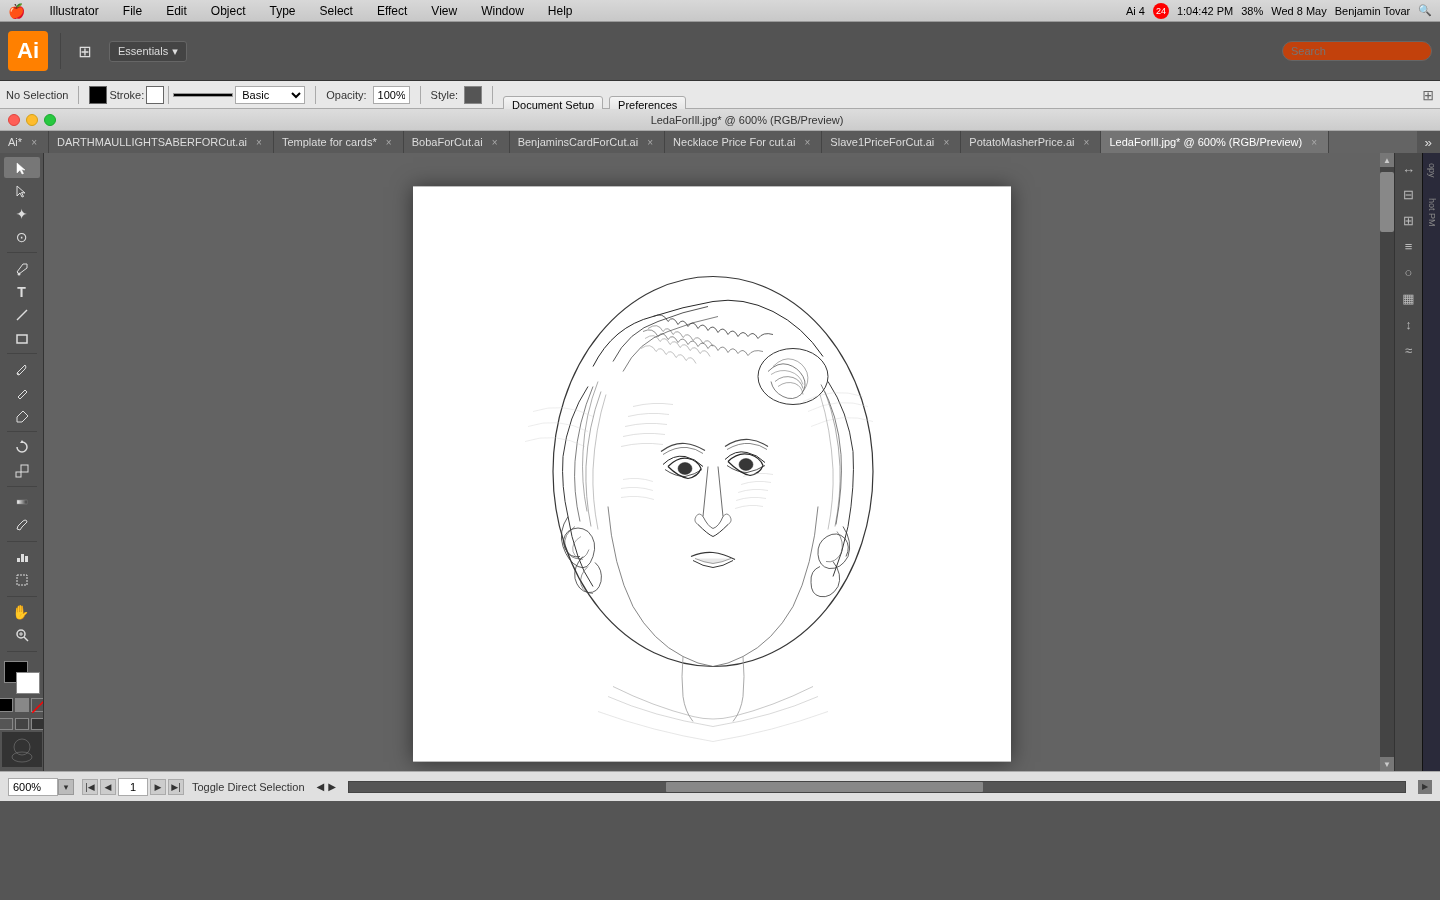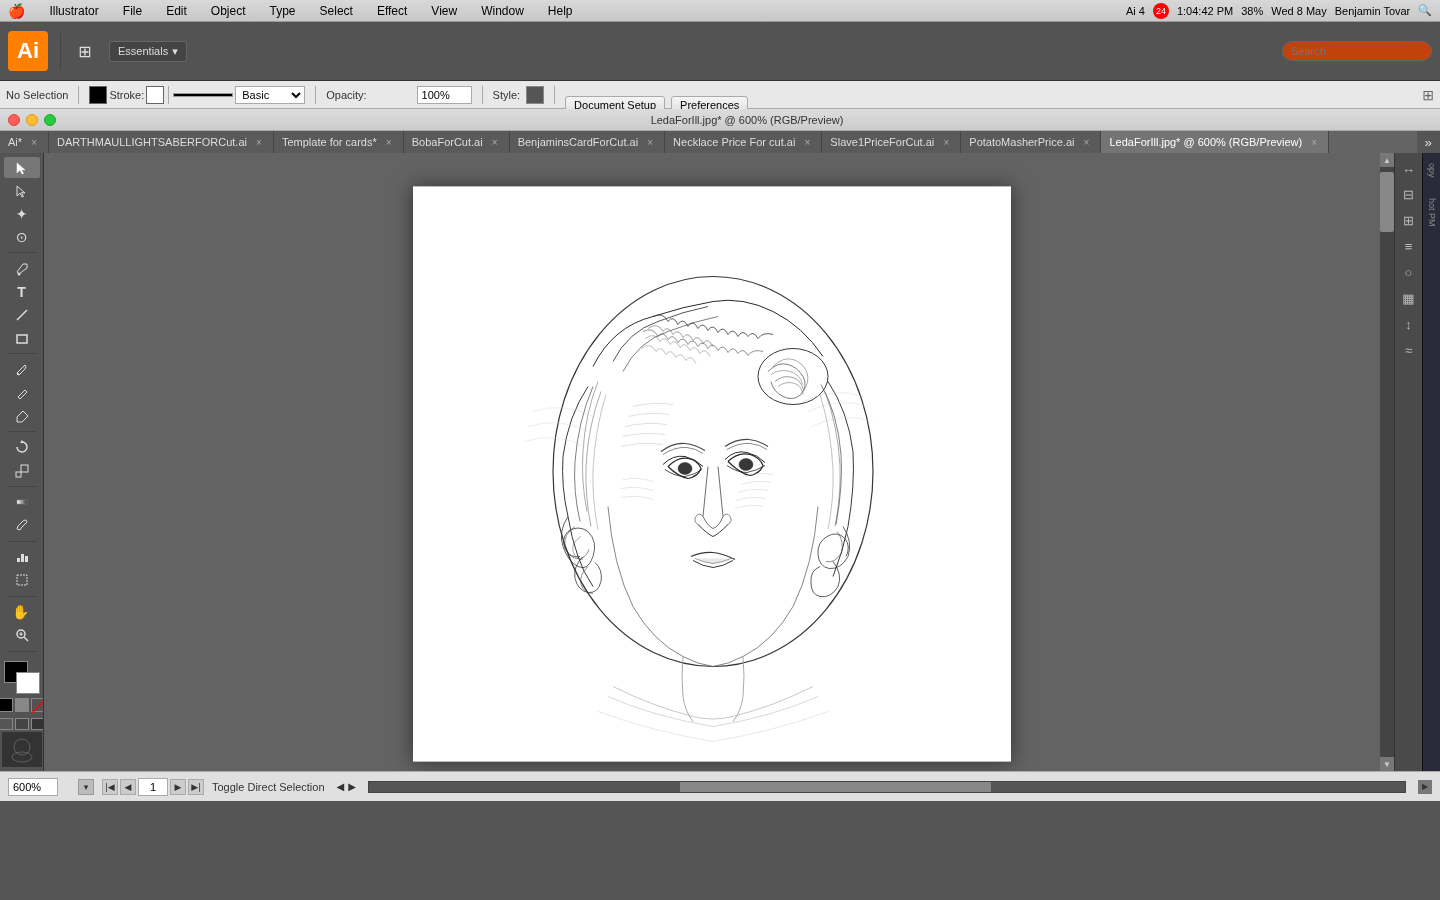--- a/index.html
+++ b/index.html
@@ -109,21 +109,21 @@
     }
     
     .sketch-svg { width: 100%; height: 100%; }
 
     
     #bottom-bar {
       width: 100%; height: 30px; background: #e0e0e0;
       display: flex; align-items: center; padding: 0 8px; gap: 8px;
       border-top: 1px solid #aaa; font-size: 11px; color: #333;
     }
-    .zoom-controls { display: flex; align-items: center; gap: 20px; }
+    .zoom-controls { display: flex; align-items: center; gap: 0; }
     .zoom-input { width: 50px; height: 18px; background: #fff; border: 1px solid #aaa; padding: 1px 4px; font-size: 11px; }
     .nav-btn { width: 16px; height: 16px; background: #ccc; border: 1px solid #aaa; font-size: 9px; display: flex; align-items: center; justify-content: center; cursor: pointer; }
     .page-input { width: 30px; height: 18px; background: #fff; border: 1px solid #aaa; padding: 1px 4px; font-size: 11px; text-align: center; }
     .toggle-label { color: #333; font-size: 11px; }
     .bottom-nav { display: flex; align-items: center; gap: 2px; }
     .window-btn { width: 12px; height: 12px; border-radius: 50%; cursor: pointer; }
     .win-close { background: #ff5f57; border: 1px solid #e0443e; }
     .win-min { background: #febc2e; border: 1px solid #d4a017; }
     .win-max { background: #28c840; border: 1px solid #1aaa2f; }
     .window-title { flex: 1; text-align: center; font-size: 11px; color: #333; }
@@ -188,21 +188,21 @@
     <span class="options-label">Stroke:</span>
     <div style="width:18px;height:18px;background:#fff;border:1px solid #666;"></div>
     <div style="width:1px;height:18px;background:#aaa;margin:0 2px;"></div>
     <div style="width:60px;height:4px;background:#000;border:1px solid #999;"></div>
     <select class="options-select" style="width:70px;">
       <option>Basic</option>
     </select>
   </div>
   <div class="separator-v"></div>
   <span class="options-label">Opacity:</span>
-  <input class="options-input" type="text" value="100%" style="width: 55px; margin-left: 44px;">
+  <input class="options-input" type="text" value="100%" style="width: 37px;">
   <div class="separator-v"></div>
   <span class="options-label">Style:</span>
   <div style="width:18px;height:18px;background:#555;border:1px solid #888;"></div>
   <div class="separator-v"></div>
   <button class="options-btn">Document Setup</button>
   <button class="options-btn">Preferences</button>
   <div style="margin-left:auto;display:flex;align-items:center;">
     <span style="color:#666;font-size:14px;">⊞</span>
   </div>
 </div>

